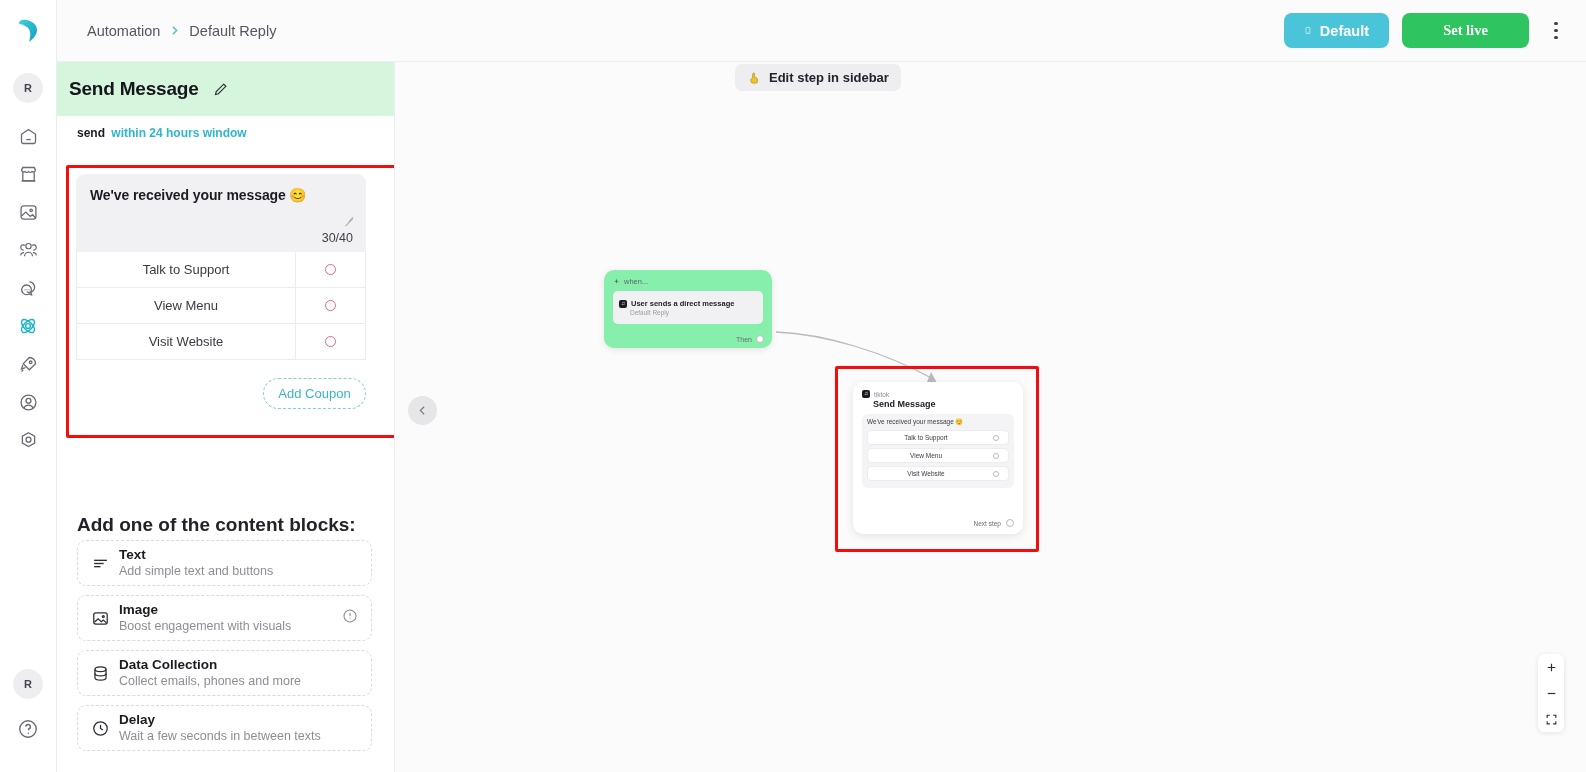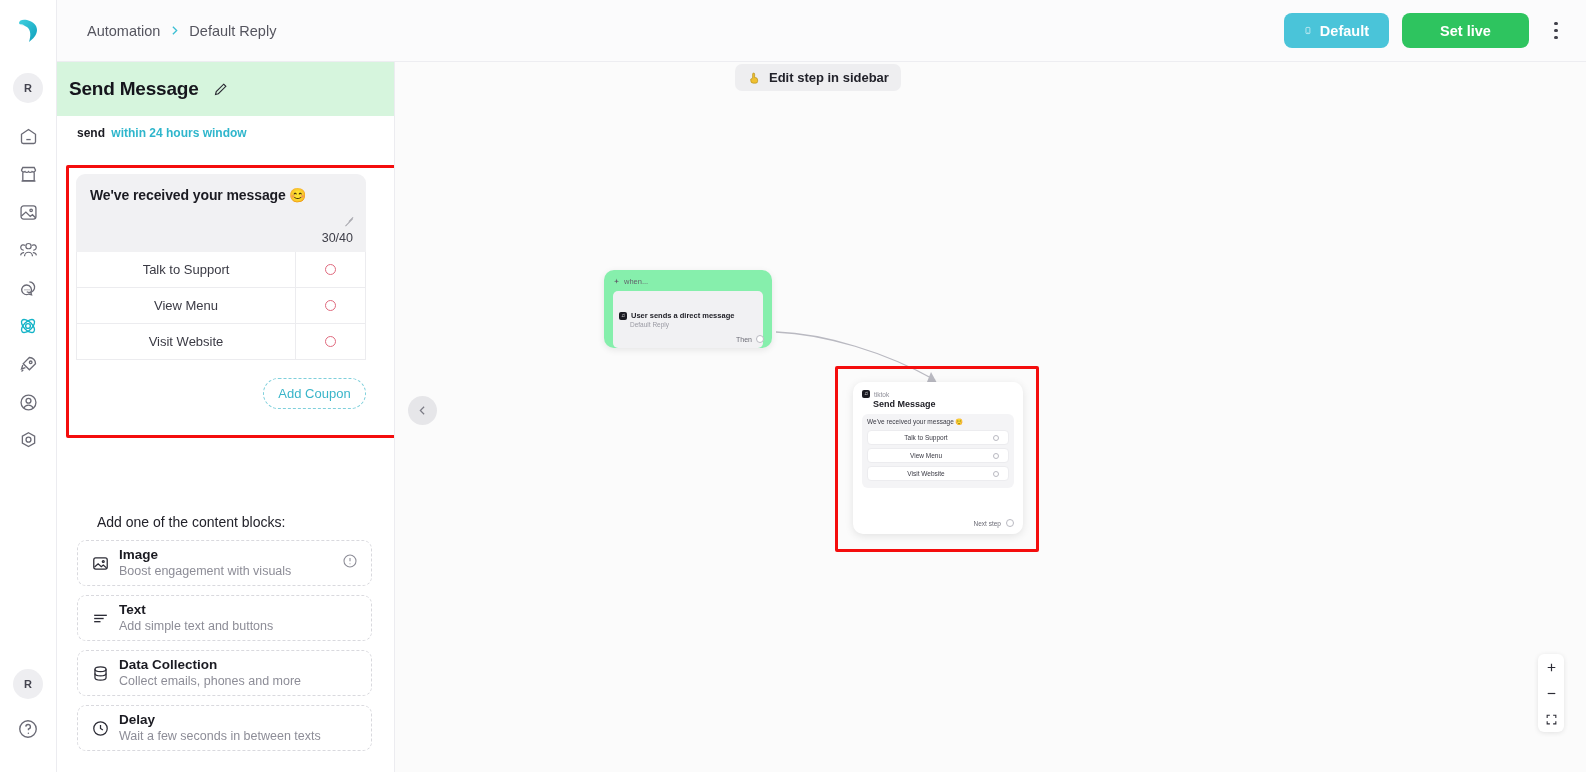--- a/index.html
+++ b/index.html
@@ -48,21 +48,21 @@
   #breadcrumb { display:flex; align-items:center; margin-left:30px; font-size:14.5px; color:#55555f; }
   #breadcrumb .sep { margin:0 8px; color:#3bbfd4; font-size:15px; display:flex; }
   #breadcrumb .crumb { cursor:pointer; }
   #topbar .actions { margin-left:auto; display:flex; align-items:center; gap:13px; margin-right:16px; }
   .btn {
     height:35px; border-radius:8px; display:flex; align-items:center; justify-content:center;
     gap:8px; font-size:14.5px; font-weight:bold; color:#fff; cursor:pointer; padding:0 20px;
     border:none;
   }
   .btn.preview { background:#4ac4d9; width:105px; }
-  .btn.setlive { background:#2ec45f; width:127px; }
+  .btn.setlive { background:#2ec45f; width:127px;font-family:Liberation Serif, serif; }
   .kebab {
     width:28px; height:34px; display:flex; flex-direction:column; align-items:center;
     justify-content:center; gap:3.5px; cursor:pointer;
   }
   .kebab i { width:3.5px; height:3.5px; border-radius:50%; background:#40404a; display:block; }
 
   
   #sidebar {
     position:absolute; left:57px; top:62px; width:338px; bottom:0;
     background:#fff; border-right:1px solid #ececf0; z-index:4; overflow:hidden;
@@ -118,21 +118,21 @@
   .qr-port .dot {
     width:11px; height:11px; border-radius:50%; border:1.6px solid #e06a7e; background:#fff;
   }
   #add-coupon {
     margin:18px 0 0 auto; width:103px; height:31px; border:1.5px dashed #7fd0dc;
     border-radius:18px; display:flex; align-items:center; justify-content:center;
     font-size:13px; color:#39b5c9; cursor:pointer; background:#fff;
   }
 
   
-  #blocks-title { position:absolute; left:20px; top:452px; font-size:14px; font-weight:normal; color:#22222a;margin-left:20px; }
+  #blocks-title { position:absolute; left:20px; top:452px; font-size:19px; font-weight:bold; color:#22222a; }
   #blocks { position:absolute; left:20px; top:478px; width:295px; }
   .block {
     height:46px; border:1px dashed #d9d9de; border-radius:9px; background:#fff;
     display:flex; align-items:center; padding:0 13px; margin-bottom:9px; cursor:pointer;
     position:relative;
   }
   .block .bicon { width:28px; display:flex; align-items:center; justify-content:flex-start; color:#2c2c36; }
   .block .btxt { display:flex; flex-direction:column; justify-content:center; line-height:1.25; }
   .block .bname { font-size:13.5px; font-weight:bold; color:#1b1b22; }
   .block .bdesc { font-size:12.5px; color:#8d8d97; }
@@ -159,21 +159,21 @@
   
   #trigger-node {
     position:absolute; left:209px; top:208px; width:168px; height:78px;
     background:#86efac; border-radius:10px; box-shadow:0 2px 7px rgba(0,0,0,.09);
     padding:7px 9px;
   }
   #trigger-node .when {
     display:flex; align-items:center; gap:4px; font-size:7.5px; color:#62626c; margin-bottom:5px;
   }
   #trigger-node .inner {
-    background:#f1f1f3; border-radius:5px; padding:20px 6px;
+    background:#f1f1f3; border-radius:5px; padding:8px 6px;
   }
   #trigger-node .inner .line1 {
     display:flex; align-items:center; gap:4px; font-size:7.5px; font-weight:bold; color:#1b1b22;
   }
   #trigger-node .inner .line2 { font-size:6.5px; color:#9a9aa3; margin-left:11px; margin-top:1px; }
   .tiny-badge {
     width:8px; height:8px; border-radius:2px; background:#1b1b22; display:flex;
     align-items:center; justify-content:center; flex:none;
   }
   .tiny-badge span { font-size:5.5px; color:#fff; line-height:1; }
@@ -392,50 +392,50 @@
     <div id="add-coupon">Add Coupon</div>
   </div>
 
   <div id="msg-highlight"></div>
 
   <div id="blocks-title">Add one of the content blocks:</div>
   <div id="blocks">
 
     <div class="block">
       <div class="bicon">
+        <svg width="19" height="19" viewBox="0 0 24 24" fill="none" stroke="currentColor" stroke-width="1.7">
+          <path d="M4 8h16"></path>
+            <path d="M4 12h12"></path>
+            <path d="M4 16h8"></path>
+        </svg>
+      </div>
+      <div class="btxt">
+        <span class="bname">Text</span>
+        <span class="bdesc">Add simple text and buttons</span>
+      </div>
+    </div>
+
+    <div class="block">
+      <div class="bicon">
         <svg width="19" height="19" viewBox="0 0 24 24" fill="none" stroke="currentColor" stroke-width="1.6">
           <rect x="3.5" y="5" width="17" height="14" rx="2.5"></rect>
             <circle cx="15.5" cy="9.5" r="1.2"></circle>
           <path d="M4.5 16.5 L9 12.5 L13 16 L15.5 14 L19.5 17.5"></path>
         </svg>
       </div>
       <div class="btxt">
         <span class="bname">Image</span>
         <span class="bdesc">Boost engagement with visuals</span>
       </div>
       <div class="warn">
         <svg width="16" height="16" viewBox="0 0 24 24" fill="none" stroke="currentColor" stroke-width="1.6">
           <circle cx="12" cy="12" r="9"></circle>
             <path d="M12 7.5v5"></path>
             <circle cx="12" cy="16" r=".8" fill="currentColor" stroke="none"></circle>
         </svg>
-      </div>
-    </div>
-
-    <div class="block">
-      <div class="bicon">
-        <svg width="19" height="19" viewBox="0 0 24 24" fill="none" stroke="currentColor" stroke-width="1.7">
-          <path d="M4 8h16"></path>
-            <path d="M4 12h12"></path>
-            <path d="M4 16h8"></path>
-        </svg>
-      </div>
-      <div class="btxt">
-        <span class="bname">Text</span>
-        <span class="bdesc">Add simple text and buttons</span>
       </div>
     </div>
 
     <div class="block">
       <div class="bicon">
         <svg width="19" height="19" viewBox="0 0 24 24" fill="none" stroke="currentColor" stroke-width="1.6">
           <ellipse cx="12" cy="6.5" rx="7" ry="3"></ellipse>
             <path d="M5 6.5v11c0 1.65 3.13 3 7 3s7-1.35 7-3v-11"></path>
           <path d="M5 12c0 1.65 3.13 3 7 3s7-1.35 7-3"></path>
         </svg>

